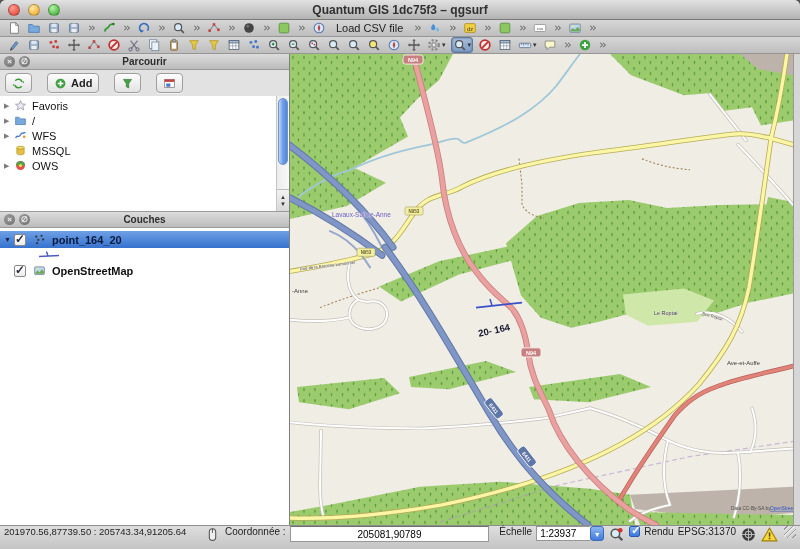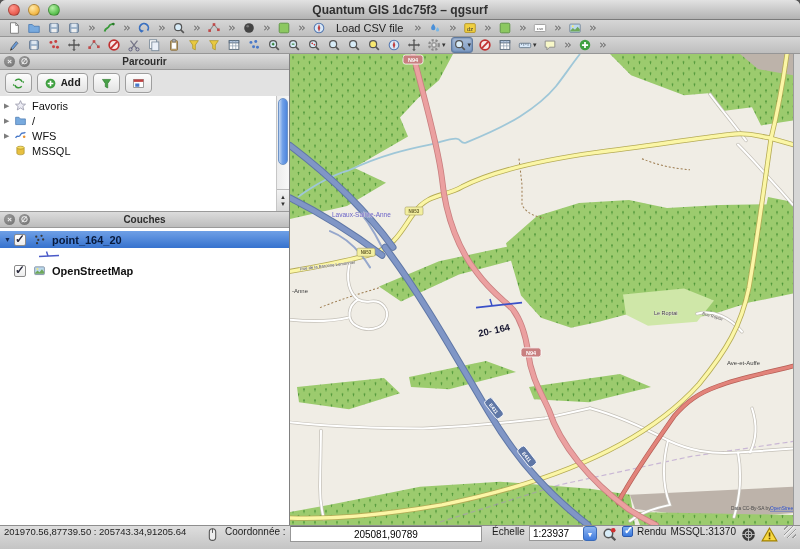--- a/index.html
+++ b/index.html
@@ -29,21 +29,21 @@
   
   .main{flex:1 1 auto;display:flex;min-height:0;}
   .left{width:290px;flex:0 0 auto;display:flex;flex-direction:column;border-right:1px solid #808080;background:#E4E4E4;}
   .panel-header{height:16px;background:linear-gradient(#DCDCDC,#BCBCBC);border-bottom:1px solid #9A9A9A;
                 display:flex;align-items:center;position:relative;flex:0 0 auto;}
   .ph-btn{width:11px;height:11px;border-radius:50%;background:radial-gradient(circle at 35% 30%,#9A9A9A,#6E6E6E);
           color:#F2F2F2;font-size:8px;line-height:11px;text-align:center;margin-left:4px;font-weight:bold;}
   .ph-title{position:absolute;left:0;right:0;text-align:center;font-size:10px;font-weight:bold;color:#2E2E2E;pointer-events:none;}
   
   .browser{height:158px;display:flex;flex-direction:column;flex:0 0 auto;border-bottom:1px solid #9A9A9A;}
-  .browser-tools{height:26px;background:#E2E2E2;display:flex;align-items:center;gap:5px;padding:0 5px;flex:0 0 auto;font-family:Liberation Mono, monospace;}
+  .browser-tools{height:26px;background:#E2E2E2;display:flex;align-items:center;gap:15px;padding:0 5px;flex:0 0 auto;}
   .btn{height:20px;border:1px solid #9E9E9E;border-radius:4px;background:linear-gradient(#FDFDFD,#E2E2E2);
        display:inline-flex;align-items:center;justify-content:center;padding:0 6px;gap:4px;box-shadow:0 1px 0 rgba(255,255,255,.6);}
   .btn svg{width:13px;height:13px;}
   .btn .btxt{font-size:11px;font-weight:bold;color:#222;}
   .tree{flex:1 1 auto;background:#FFF;position:relative;overflow:hidden;padding-top:2px;}
   .trow{display:flex;align-items:center;height:15px;padding-left:4px;}
   .exp{width:10px;font-size:7px;color:#7E7E7E;visibility:hidden;flex:0 0 auto;}
   .exp.on{visibility:visible;}
   .trow svg.ti{width:13px;height:13px;margin-right:5px;flex:0 0 auto;}
   .tlab{font-size:11px;color:#111;white-space:nowrap;}
@@ -807,20 +807,27 @@
               </div>
 
               <div class="trow">
                 <span class="exp">▶</span>
                 <svg class="ti" viewBox="0 0 16 16">
                   <use href="#s-db"></use>
                 </svg>
                 <span class="tlab">MSSQL</span>
               </div>
 
+              <div class="trow">
+                <span class="exp on">▶</span>
+                <svg class="ti" viewBox="0 0 16 16">
+                  <use href="#s-ows"></use>
+                </svg>
+                <span class="tlab">OWS</span>
+              </div>
 
 
             </div>
           <div class="scrollbar">
             <div class="thumb"></div>
             <div class="sb-arrows">
               <span>▲</span>
               <span>▼</span>
             </div>
           </div>
@@ -1036,21 +1043,21 @@
       <input value="1:23937" style="">
       <span class="combo-btn">▼</span>
     </span>
     <span class="sb-icon">
         <svg viewBox="0 0 16 16">
           <use href="#s-maglock"></use>
         </svg>
       </span>
     <span class="cb-blue"></span>
     <span class="sb-label">Rendu</span>
-    <span class="sb-label">MSSQL:31370</span>
+    <span class="sb-label">EPSG:31370</span>
     <span class="sb-icon">
         <svg viewBox="0 0 16 16">
           <use href="#s-crs"></use>
         </svg>
       </span>
     <span class="sb-icon">
         <svg viewBox="0 0 16 16">
           <use href="#s-warn"></use>
         </svg>
       </span>

